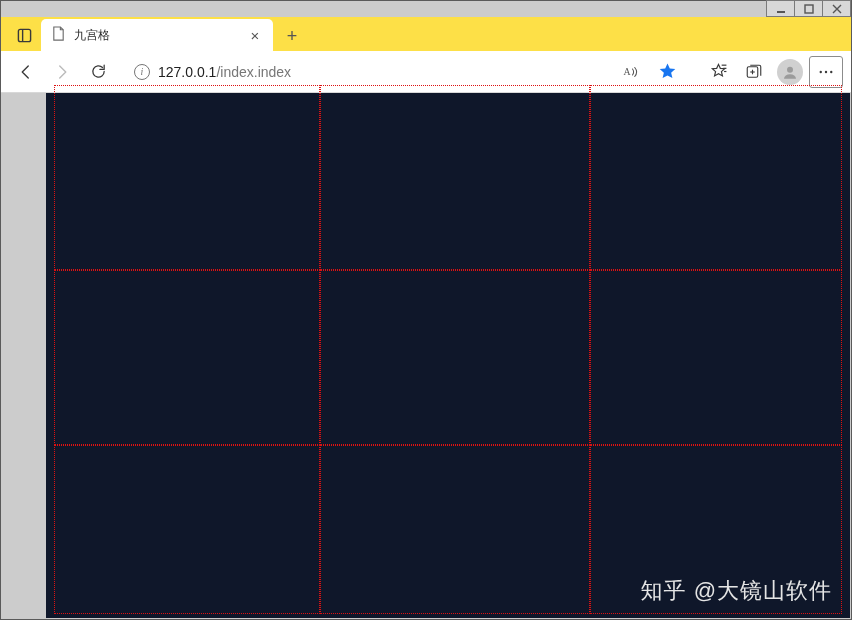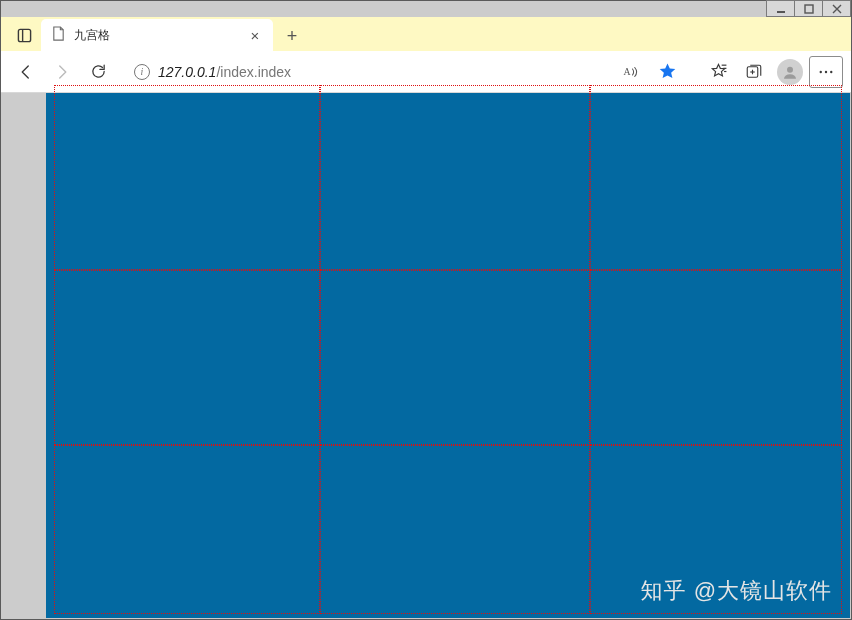--- a/index.html
+++ b/index.html
@@ -41,21 +41,21 @@
       align-items: center;
       justify-content: center;
       background: #d8d8d8;
       font-size: 11px;
       color: #333;
     }
     .win-btn svg { display: block; }
     
     .tabstrip {
       height: 34px;
-      background: #fef9c3;
+      background: #fde047;
       display: flex;
       align-items: flex-end;
       padding-left: 6px;
     }
     .tab-square {
       width: 34px;
       height: 32px;
       display: flex;
       align-items: center;
       justify-content: center;
@@ -129,34 +129,34 @@
       font-style: italic;
       font-family: Georgia, serif;
     }
     .url {
       flex: 1;
       font-size: 14px;
       color: #777;
       white-space: nowrap;
       overflow: hidden;
     }
-    .url .host { color: #202020; font-style: italic; }
+    .url .host { color: #202020; }
     .right-icons { display: flex; align-items: center; gap: 2px; }
     .avatar {
       width: 26px; height: 26px;
       background: #d0d0d0;
       border-radius: 50%;
       display: flex; align-items: center; justify-content: center;
     }
     
     .viewport {
       position: absolute;
       left: 1px; right: 1px;
       top: 92px; bottom: 1px;
-      background: #0369a1;
+      background: #0f172a;
       margin-left: 44px;
     }
     .grid {
       position: absolute;
       left: 8px; right: 8px;
       top: -8px; bottom: 4px;
       display: grid;
       grid-template-columns: 33.7% 34.3% 32%;
       grid-template-rows: 35% 33% 32%;
     }

